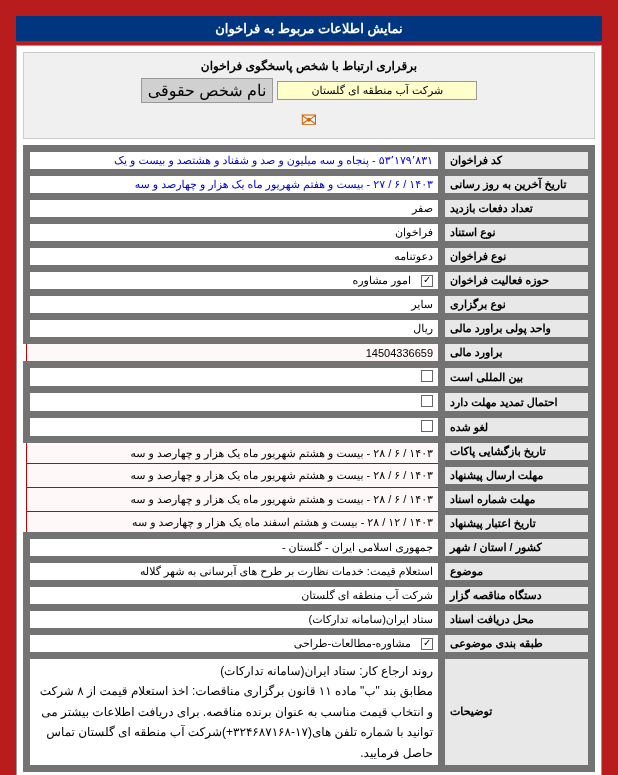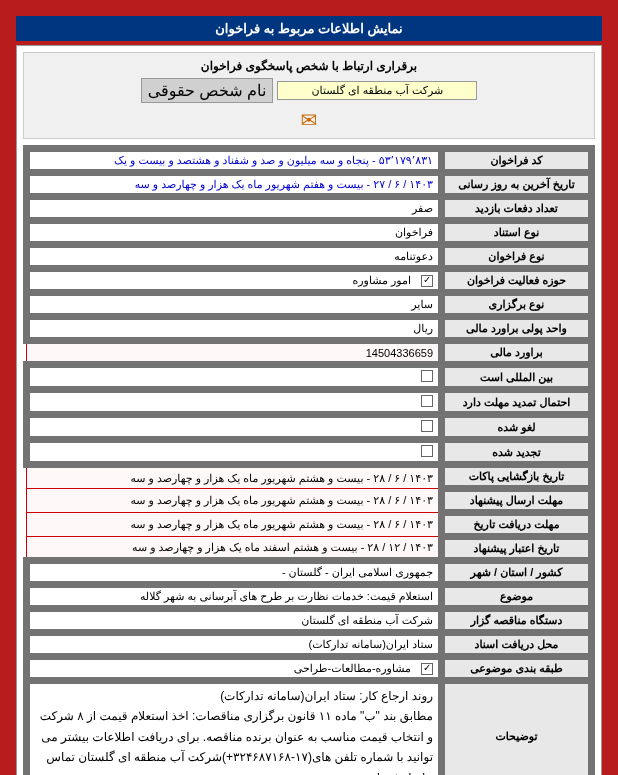--- a/index.html
+++ b/index.html
@@ -75,21 +75,21 @@
       font-size: 11px;
     }
     .info-table td {
       border: 7px solid #737373;
       padding: 2px 5px;
       vertical-align: middle;
     }
     .info-table .label-cell {
       background: #e8e8e8;
       color: #000;
-      text-align: center;
+      text-align: left;
       font-weight: bold;
       white-space: nowrap;
       width: 150px;
     }
     .info-table .value-cell {
       background: white;
       text-align: right;
       color: #000;
     }
     .info-table .value-cell.blue-text {
@@ -247,39 +247,33 @@
         </td>
       </tr>
 
       <tr>
         <td class="label-cell">لغو شده</td>
         <td class="value-cell">
           <span class="checkbox-icon"></span>
         </td>
       </tr>
 
-      <tr>
-        <td class="label-cell">تجدید شده</td>
-        <td class="value-cell">
-          <span class="checkbox-icon"></span>
-        </td>
-      </tr>
 
       <tr>
         <td class="label-cell">تاریخ بازگشایی پاکات</td>
         <td class="value-cell red-border">۱۴۰۳ / ۶ / ۲۸ - بیست و هشتم شهریور ماه یک هزار و چهارصد و سه</td>
       </tr>
 
       <tr>
         <td class="label-cell">مهلت ارسال پیشنهاد</td>
         <td class="value-cell red-border">۱۴۰۳ / ۶ / ۲۸ - بیست و هشتم شهریور ماه یک هزار و چهارصد و سه</td>
       </tr>
 
       <tr>
-        <td class="label-cell">مهلت دریافت تاریخ</td>
+        <td class="label-cell">مهلت شماره اسناد</td>
         <td class="value-cell red-border">۱۴۰۳ / ۶ / ۲۸ - بیست و هشتم شهریور ماه یک هزار و چهارصد و سه</td>
       </tr>
 
       <tr>
         <td class="label-cell">تاریخ اعتبار پیشنهاد</td>
         <td class="value-cell red-border">۱۴۰۳ / ۱۲ / ۲۸ - بیست و هشتم اسفند ماه یک هزار و چهارصد و سه</td>
       </tr>
 
       <tr>
         <td class="label-cell">کشور / استان / شهر</td>

